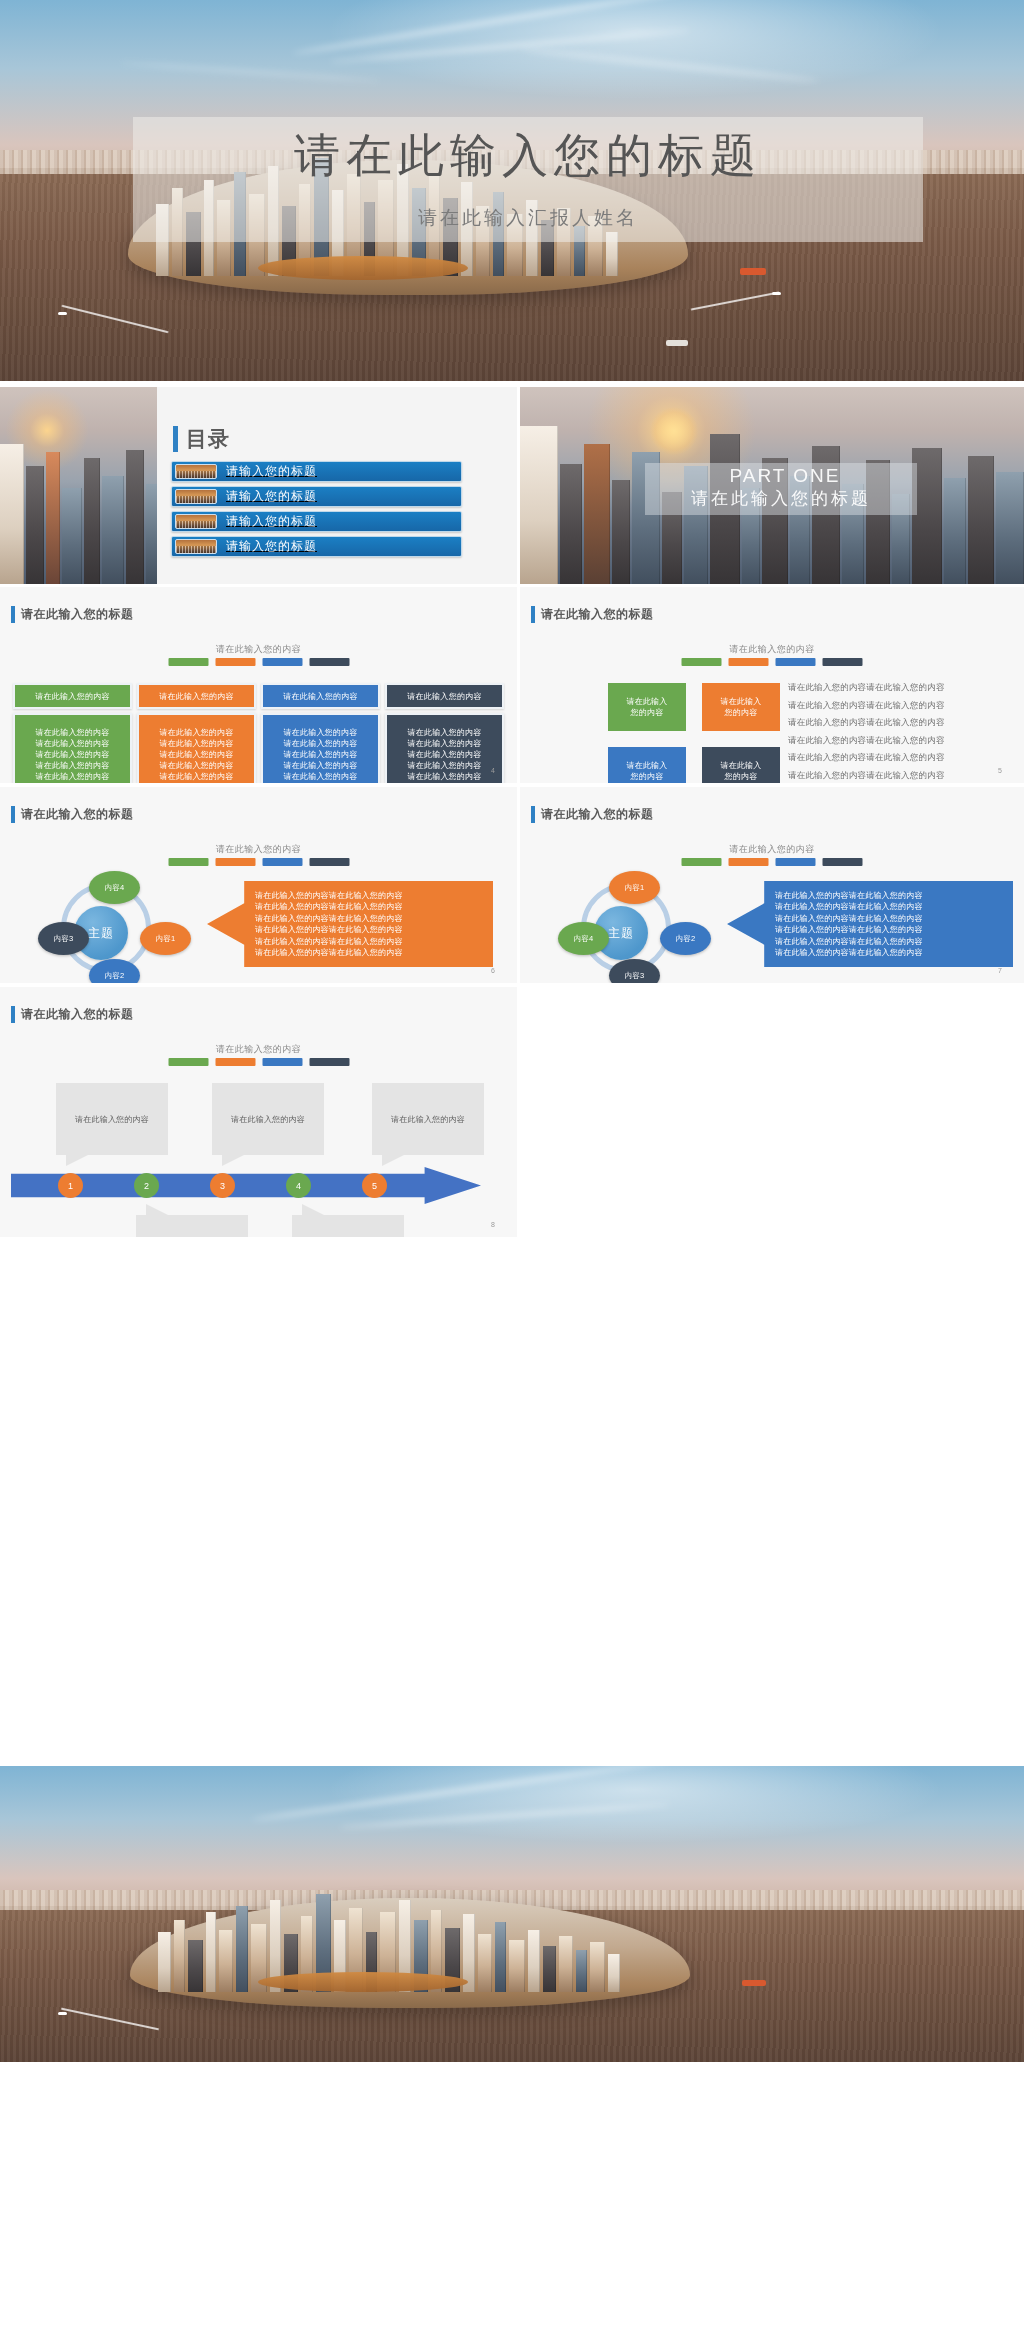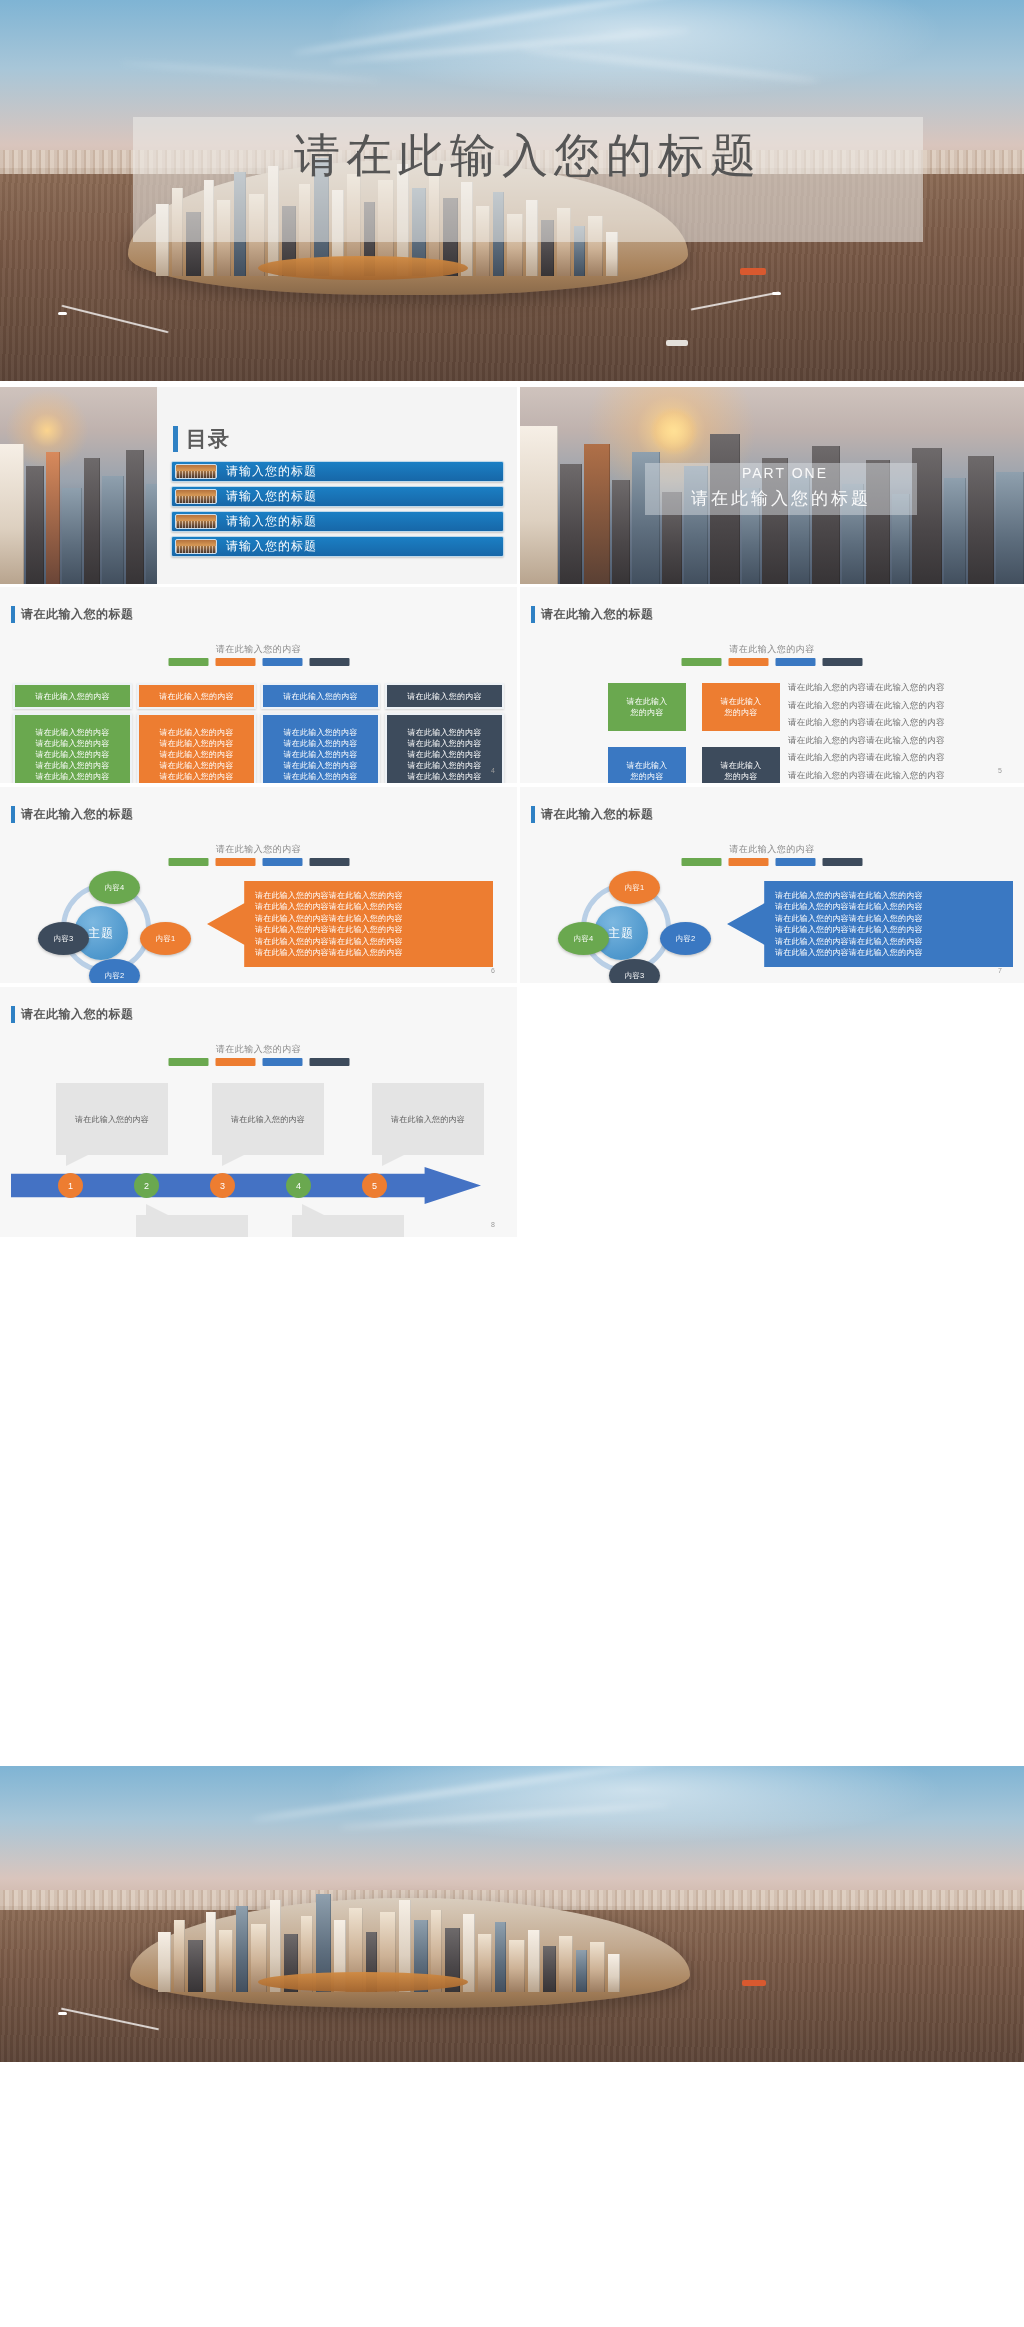--- a/index.html
+++ b/index.html
@@ -75,21 +75,21 @@
   .slide { position: absolute; background: #f7f7f7; overflow: hidden; }
   .slide-white { background: #fff; }
 
   
   .toc { left: 0; top: 387px; width: 517px; height: 197px; background:#f4f4f4; }
   .toc-photo { position: absolute; left: 0; top: 0; width: 157px; height: 197px; }
   .toc-right { position: absolute; left: 160px; top: 0; right: 0; bottom: 0; background: #f4f4f4; }
   .toc-head { position: absolute; left: 13px; top: 38px; display: flex; align-items: center; }
   .toc-bar { width: 5px; height: 26px; background: #2f81c4; margin-right: 8px; }
   .toc-title { font-size: 21px; color: #5b5b5b; font-weight: 700; letter-spacing: 1px; }
-  .toc-list { position: absolute; left: 11px; top: 74px; width: 333px; }
+  .toc-list { position: absolute; left: 11px; top: 74px; width: 291px; text-decoration: underline; }
   .toc-item {
     position: relative; height: 21px; margin-bottom: 4px; display: flex; align-items: center;
     background: linear-gradient(180deg, #1b7fc4 0%, #1767a8 100%);
     border: 1px solid #bfd8ea; border-radius: 2px;
     box-shadow: 0 1px 2px rgba(0,0,0,.18);
   }
   .toc-thumb {
     width: 42px; height: 15px; margin-left: 3px; border: 1px solid #cfe0ee; border-radius: 2px;
     background: linear-gradient(180deg, #b4723d 0%, #d79855 40%, #8a6448 75%, #5d4434 100%);
     flex: none; overflow: hidden; position: relative;
@@ -101,21 +101,21 @@
   .toc-item-label { margin-left: 9px; color: #fff; font-size: 12px; letter-spacing: 1px; }
 
   
   .part { left: 520px; top: 387px; width: 504px; height: 197px; }
   .part-box {
     position: absolute; left: 125px; top: 76px; width: 272px; height: 52px;
     background: rgba(225,228,232,.45);
   }
   .part-en {
     position: absolute; left: 125px; top: 78px; width: 280px; text-align: center;
-    color: #fff; font-size: 14px; letter-spacing: 2px; opacity: .92;
+    color: #fff; font-size: 19px; letter-spacing: 2px; opacity: .92;
   }
   .part-cn {
     position: absolute; left: 125px; top: 100px; width: 272px; text-align: center;
     color: #fff; font-size: 17px; letter-spacing: 3px; opacity: .95;
   }
 
   
   .c-slide { width: 517px; height: 196px; background: #f7f7f7; }
   .c-head { position: absolute; left: 11px; top: 19px; display: flex; align-items: center; }
   .c-head .vbar { width: 4px; height: 17px; background: #2f81c4; margin-right: 6px; }
@@ -277,20 +277,21 @@
 
     <div class="wake" style="left:60px;top:318px;width:110px;transform:rotate(14deg);"></div>
     <div class="boat" style="left:58px;top:312px;width:9px;"></div>
     <div class="wake" style="left:690px;top:300px;width:90px;transform:rotate(-11deg);"></div>
     <div class="boat" style="left:772px;top:292px;width:9px;"></div>
     <div class="boat" style="left:666px;top:340px;width:22px;height:6px;background:#e4e0da;"></div>
     <div class="boat" style="left:740px;top:268px;width:26px;height:7px;background:#d9592f;"></div>
 
     <div class="cover-box"></div>
     <div class="cover-title">请在此输入您的标题</div>
+    <div class="cover-sub">请在此输入汇报人姓名</div>
   </div>
 
   <div class="slide toc">
     <div class="toc-photo photo">
       <div class="sky2"></div>
       <div style="position:absolute;left:0;bottom:0;width:157px;height:150px;overflow:hidden;">
         <div class="bld wh" style="left:0;width:24px;height:140px;"></div>
         <div class="bld dk" style="left:26px;width:18px;height:118px;"></div>
         <div class="bld" style="left:46px;width:14px;height:132px;background:linear-gradient(180deg,#d88a5c,#6a4537);"></div>
         <div class="bld bl" style="left:62px;width:20px;height:96px;"></div>

